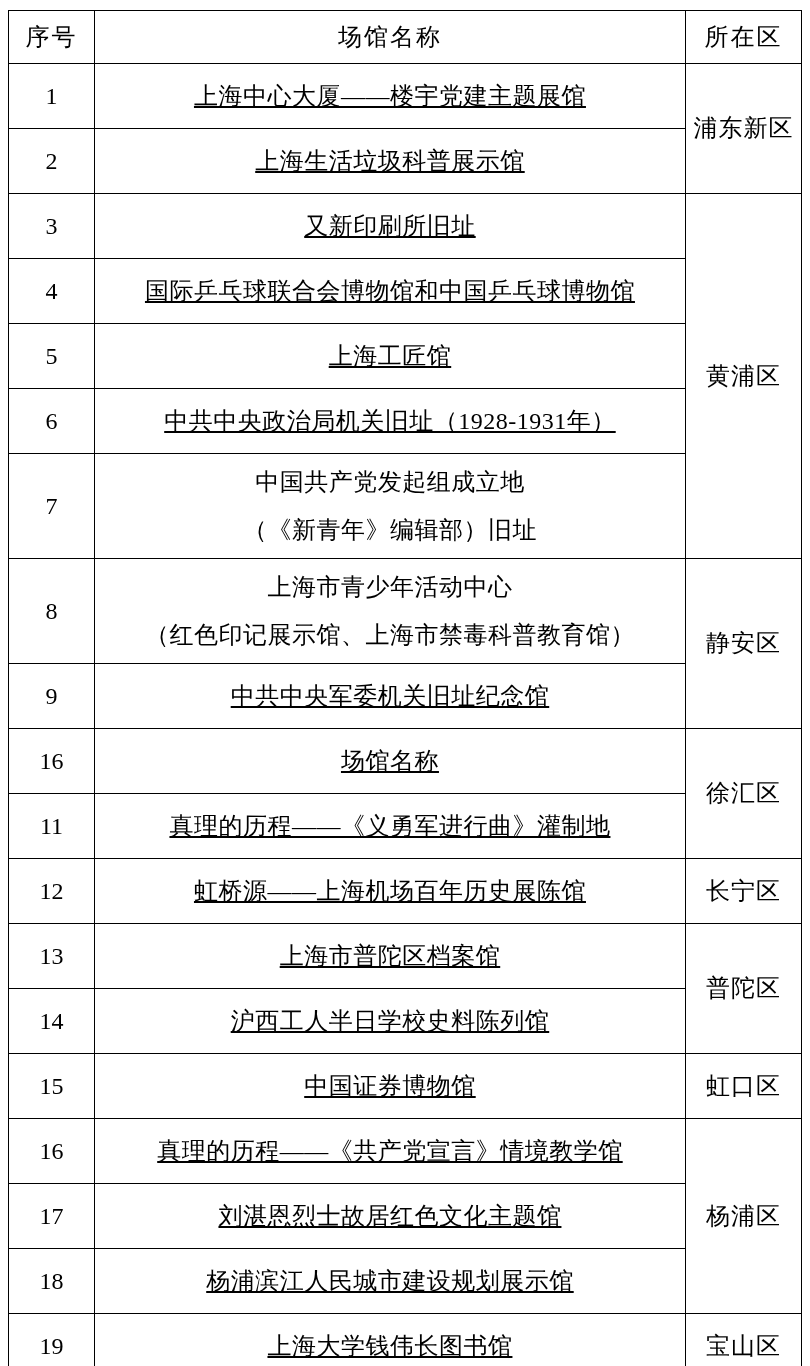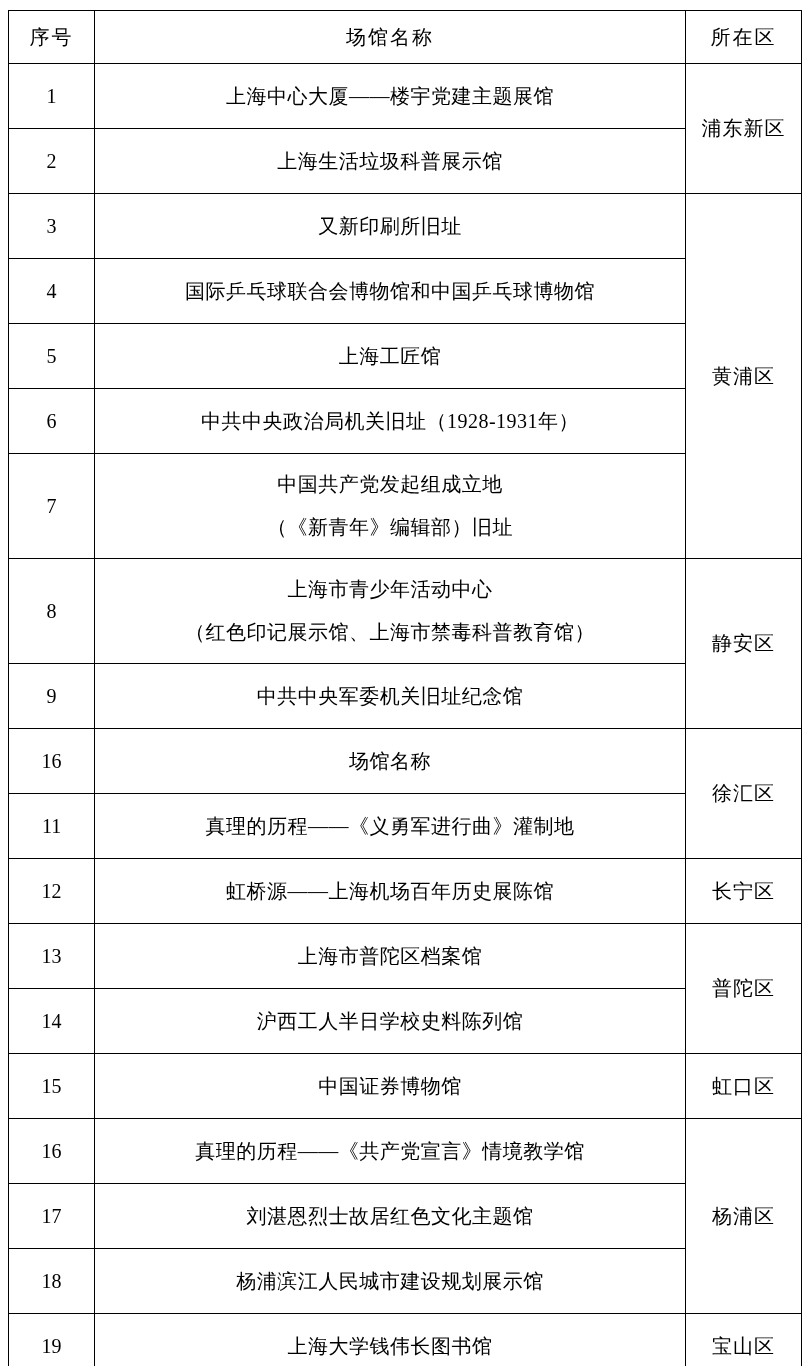--- a/index.html
+++ b/index.html
@@ -26,21 +26,21 @@
     table-layout: fixed;
     width: 794px;
     margin: 0 auto;
   }
   table.venue-table td,
   table.venue-table th {
     border: 1px solid #000000;
     text-align: center;
     vertical-align: middle;
     font-weight: normal;
-    font-size: 20px;
+    font-size: 24px;
     line-height: 1.35;
     padding: 4px 2px;
   }
   col.c-no { width: 86px; }
   col.c-name { width: 590px; }
   col.c-dist { width: 116px; }
 
   thead td {
     font-size: 22px;
     font-weight: bold;
@@ -59,21 +59,21 @@
     white-space: nowrap;
   }
   .name-cell .line + .line {
     margin-top: 16px;
   }
   .dist-cell {
     font-size: 20px;
     letter-spacing: 1px;
     font-family: Liberation Serif, serif;
   }
-  .tall-1 { height: 56px; }
+  .tall-1 { height: 56px; text-decoration: underline; }
   .tall-2 { height: 96px; }
 </style>
 </head>
 <body>
 
 <div class="page">
   <table class="venue-table">
     <colgroup>
       <col class="c-no">
       <col class="c-name">

